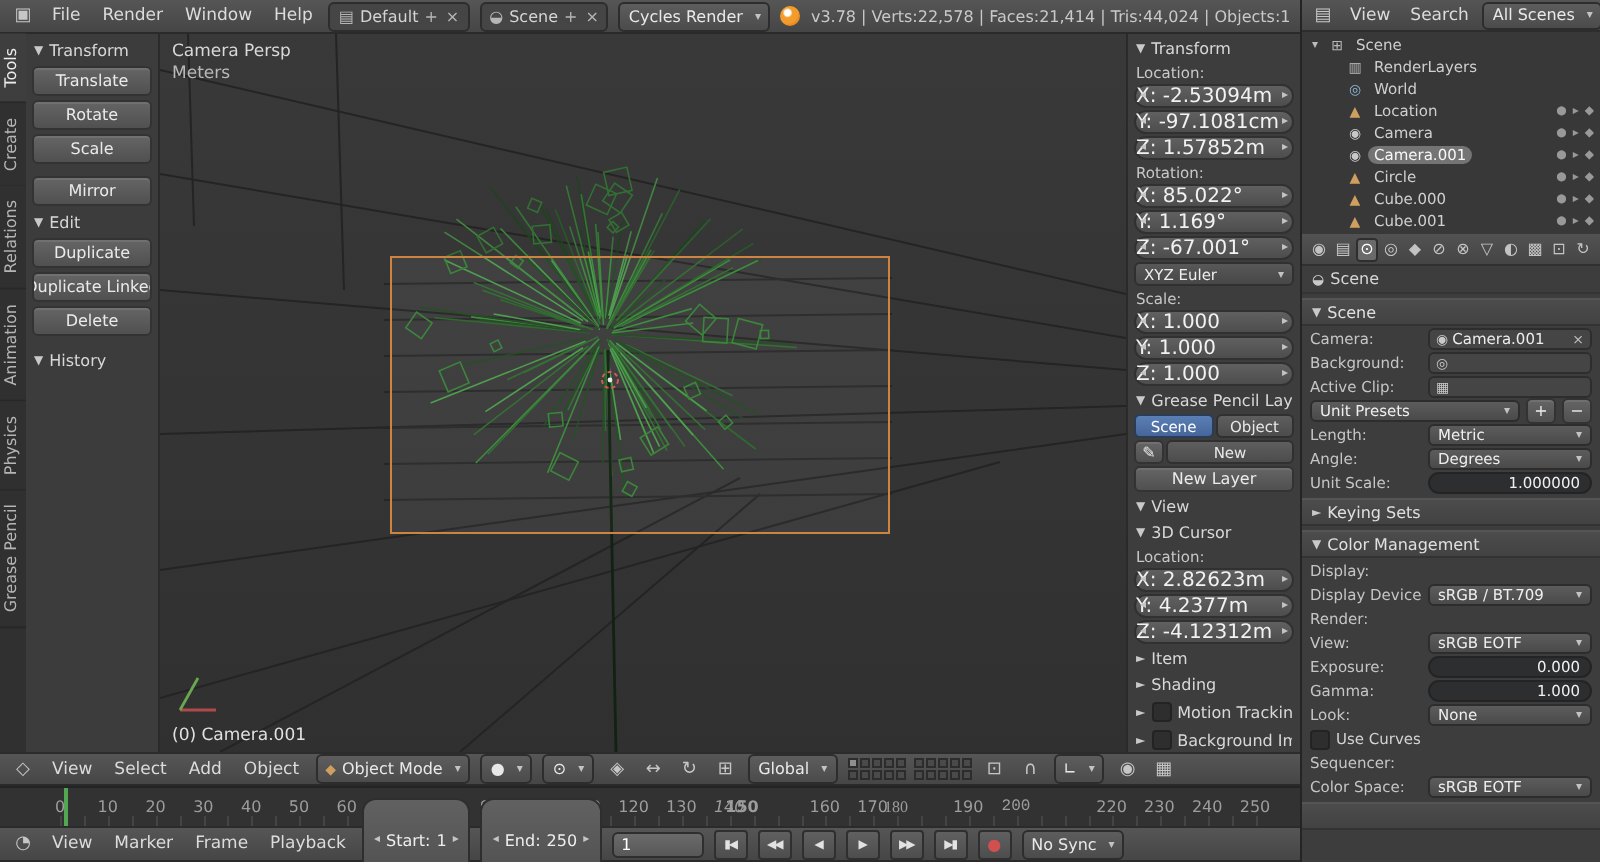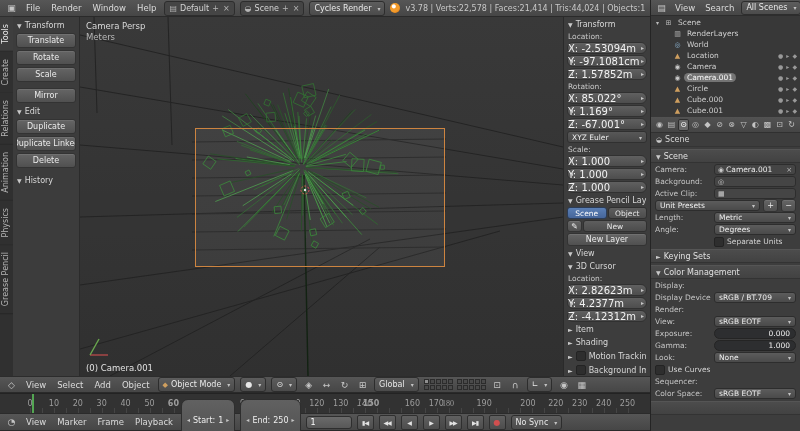--- a/index.html
+++ b/index.html
@@ -622,23 +622,24 @@
           <span>Metric</span>
         </div>
       </div>
       <div class="prow">
         <span class="plabel">Angle:</span>
         <div class="pdrop">
           <span>Degrees</span>
         </div>
       </div>
       <div class="prow">
-        <span class="plabel"></span>
-        <span class="cb"></span>
-        <span>Separate Units</span>
+        <span class="plabel">Unit Scale:</span>
+        <div class="pslider">
+          <span>1.000000</span>
+        </div>
       </div>
 
       <div class="phead2">
         <span class="tri">►</span>
         <span>Keying Sets</span>
       </div>
 
       <div class="phead2">
         <span class="tri">▼</span>
         <span>Color Management</span>
@@ -703,35 +704,35 @@
 
   <div class="rg ruler" id="ruler">
     <div class="minor"></div>
     <div class="cfline" id="cfline" style="background: rgb(83, 166, 82);"></div>
   <span class="tick" style="left: 30px;">0</span>
       <span class="tick" style="left: 53.9px;">10</span>
       <span class="tick" style="left: 77.8px;">20</span>
       <span class="tick" style="left: 101.7px;">30</span>
       <span class="tick" style="left: 125.6px;">40</span>
       <span class="tick" style="left: 149.5px;">50</span>
-      <span class="tick" style="left: 173.4px; font-weight: bold;">60</span>
+      <span class="tick" style="left: 173.4px;">60</span>
       <span class="tick" style="left: 197.3px; font-style: italic;">70</span>
       <span class="tick" style="left: 221.2px;">80</span>
       <span class="tick" style="left: 245.1px;">90</span>
       <span class="tick" style="left: 269px;">100</span>
       <span class="tick" style="left: 292.9px;">110</span>
       <span class="tick" style="left: 316.8px;">120</span>
       <span class="tick" style="left: 340.7px;">130</span>
       <span class="tick" style="left: 364.6px; font-style: italic;">140</span>
       <span class="tick" style="left: 371px; font-weight: bold;">150</span>
       <span class="tick" style="left: 412.4px;">160</span>
       <span class="tick" style="left: 436.3px;">170</span>
       <span class="tick" style="left: 448px; font-family: Liberation Serif, serif;">180</span>
       <span class="tick" style="left: 484.1px;">190</span>
-      <span class="tick" style="left: 528px;">200</span>
+      <span class="tick" style="left: 508px; font-family: Liberation Mono, monospace;">200</span>
       <span class="tick" style="left: 531.9px; margin-top: 31px;">210</span>
       <span class="tick" style="left: 555.8px;">220</span>
       <span class="tick" style="left: 579.7px;">230</span>
       <span class="tick" style="left: 603.6px;">240</span>
       <span class="tick" style="left: 627.5px;">250</span>
     </div>
 
   <div class="rg hdrbar tlhdr">
     <span class="hicon">◔</span>
     <span class="menu">View</span>

